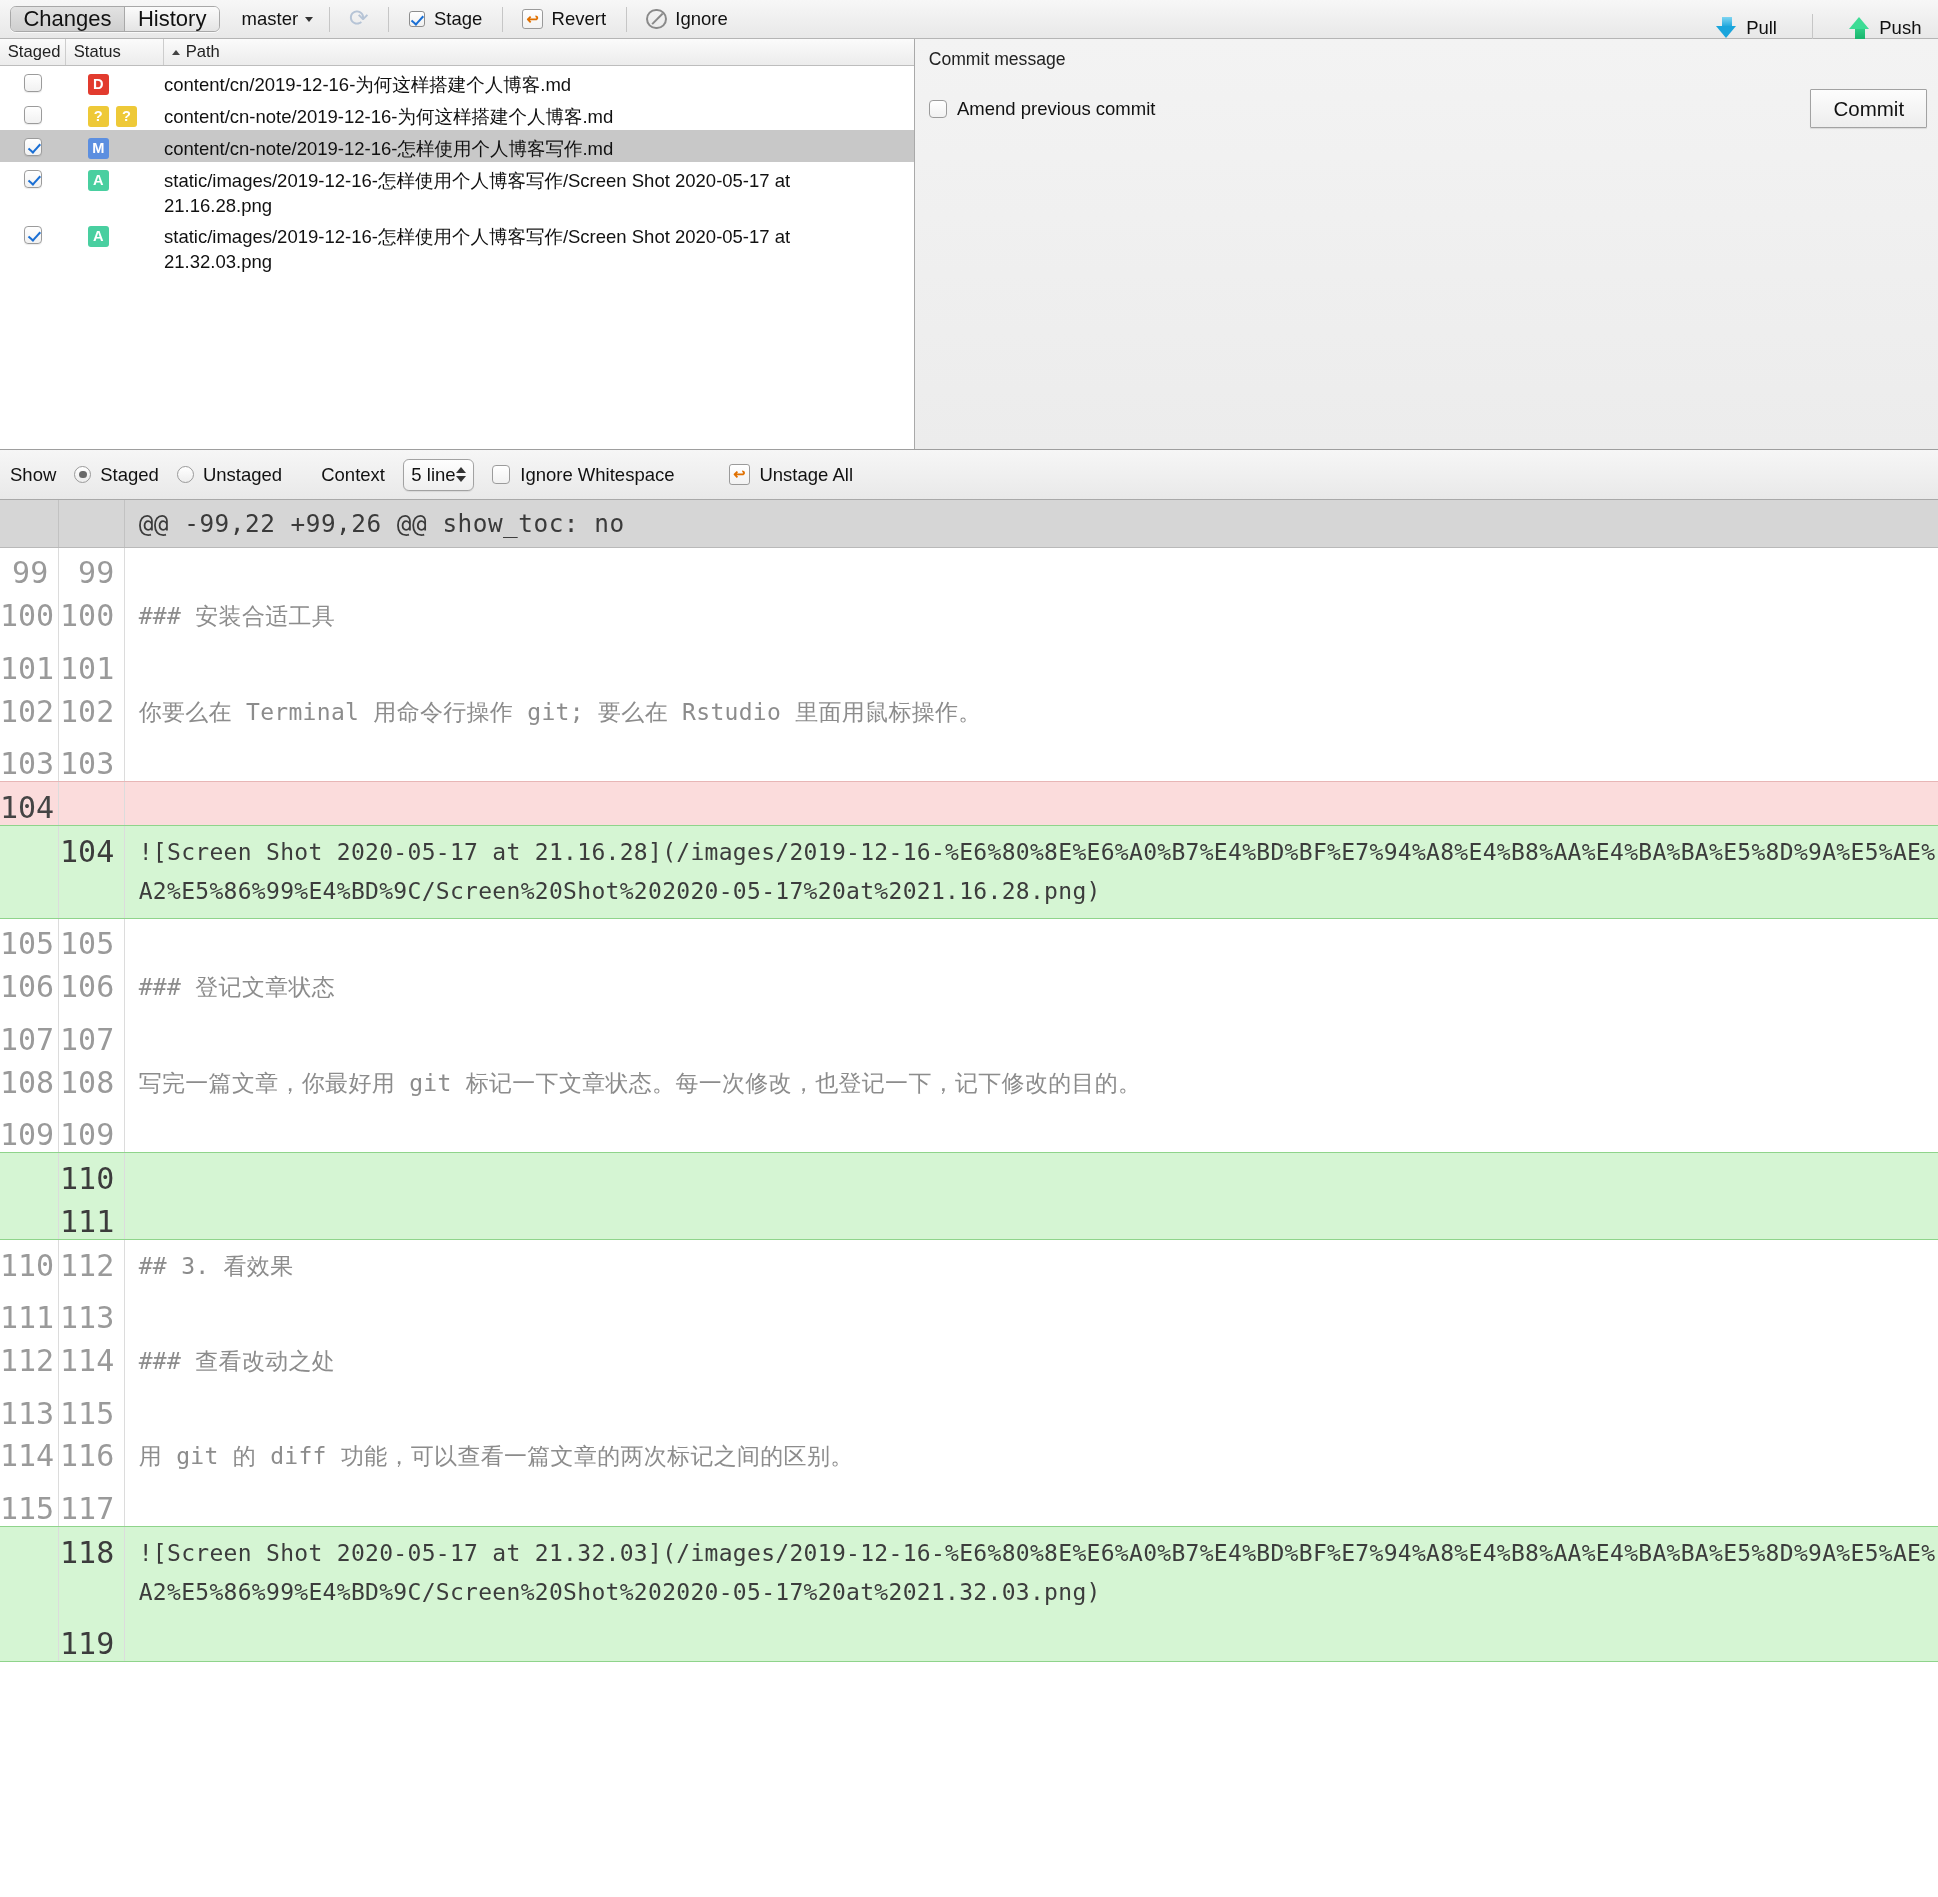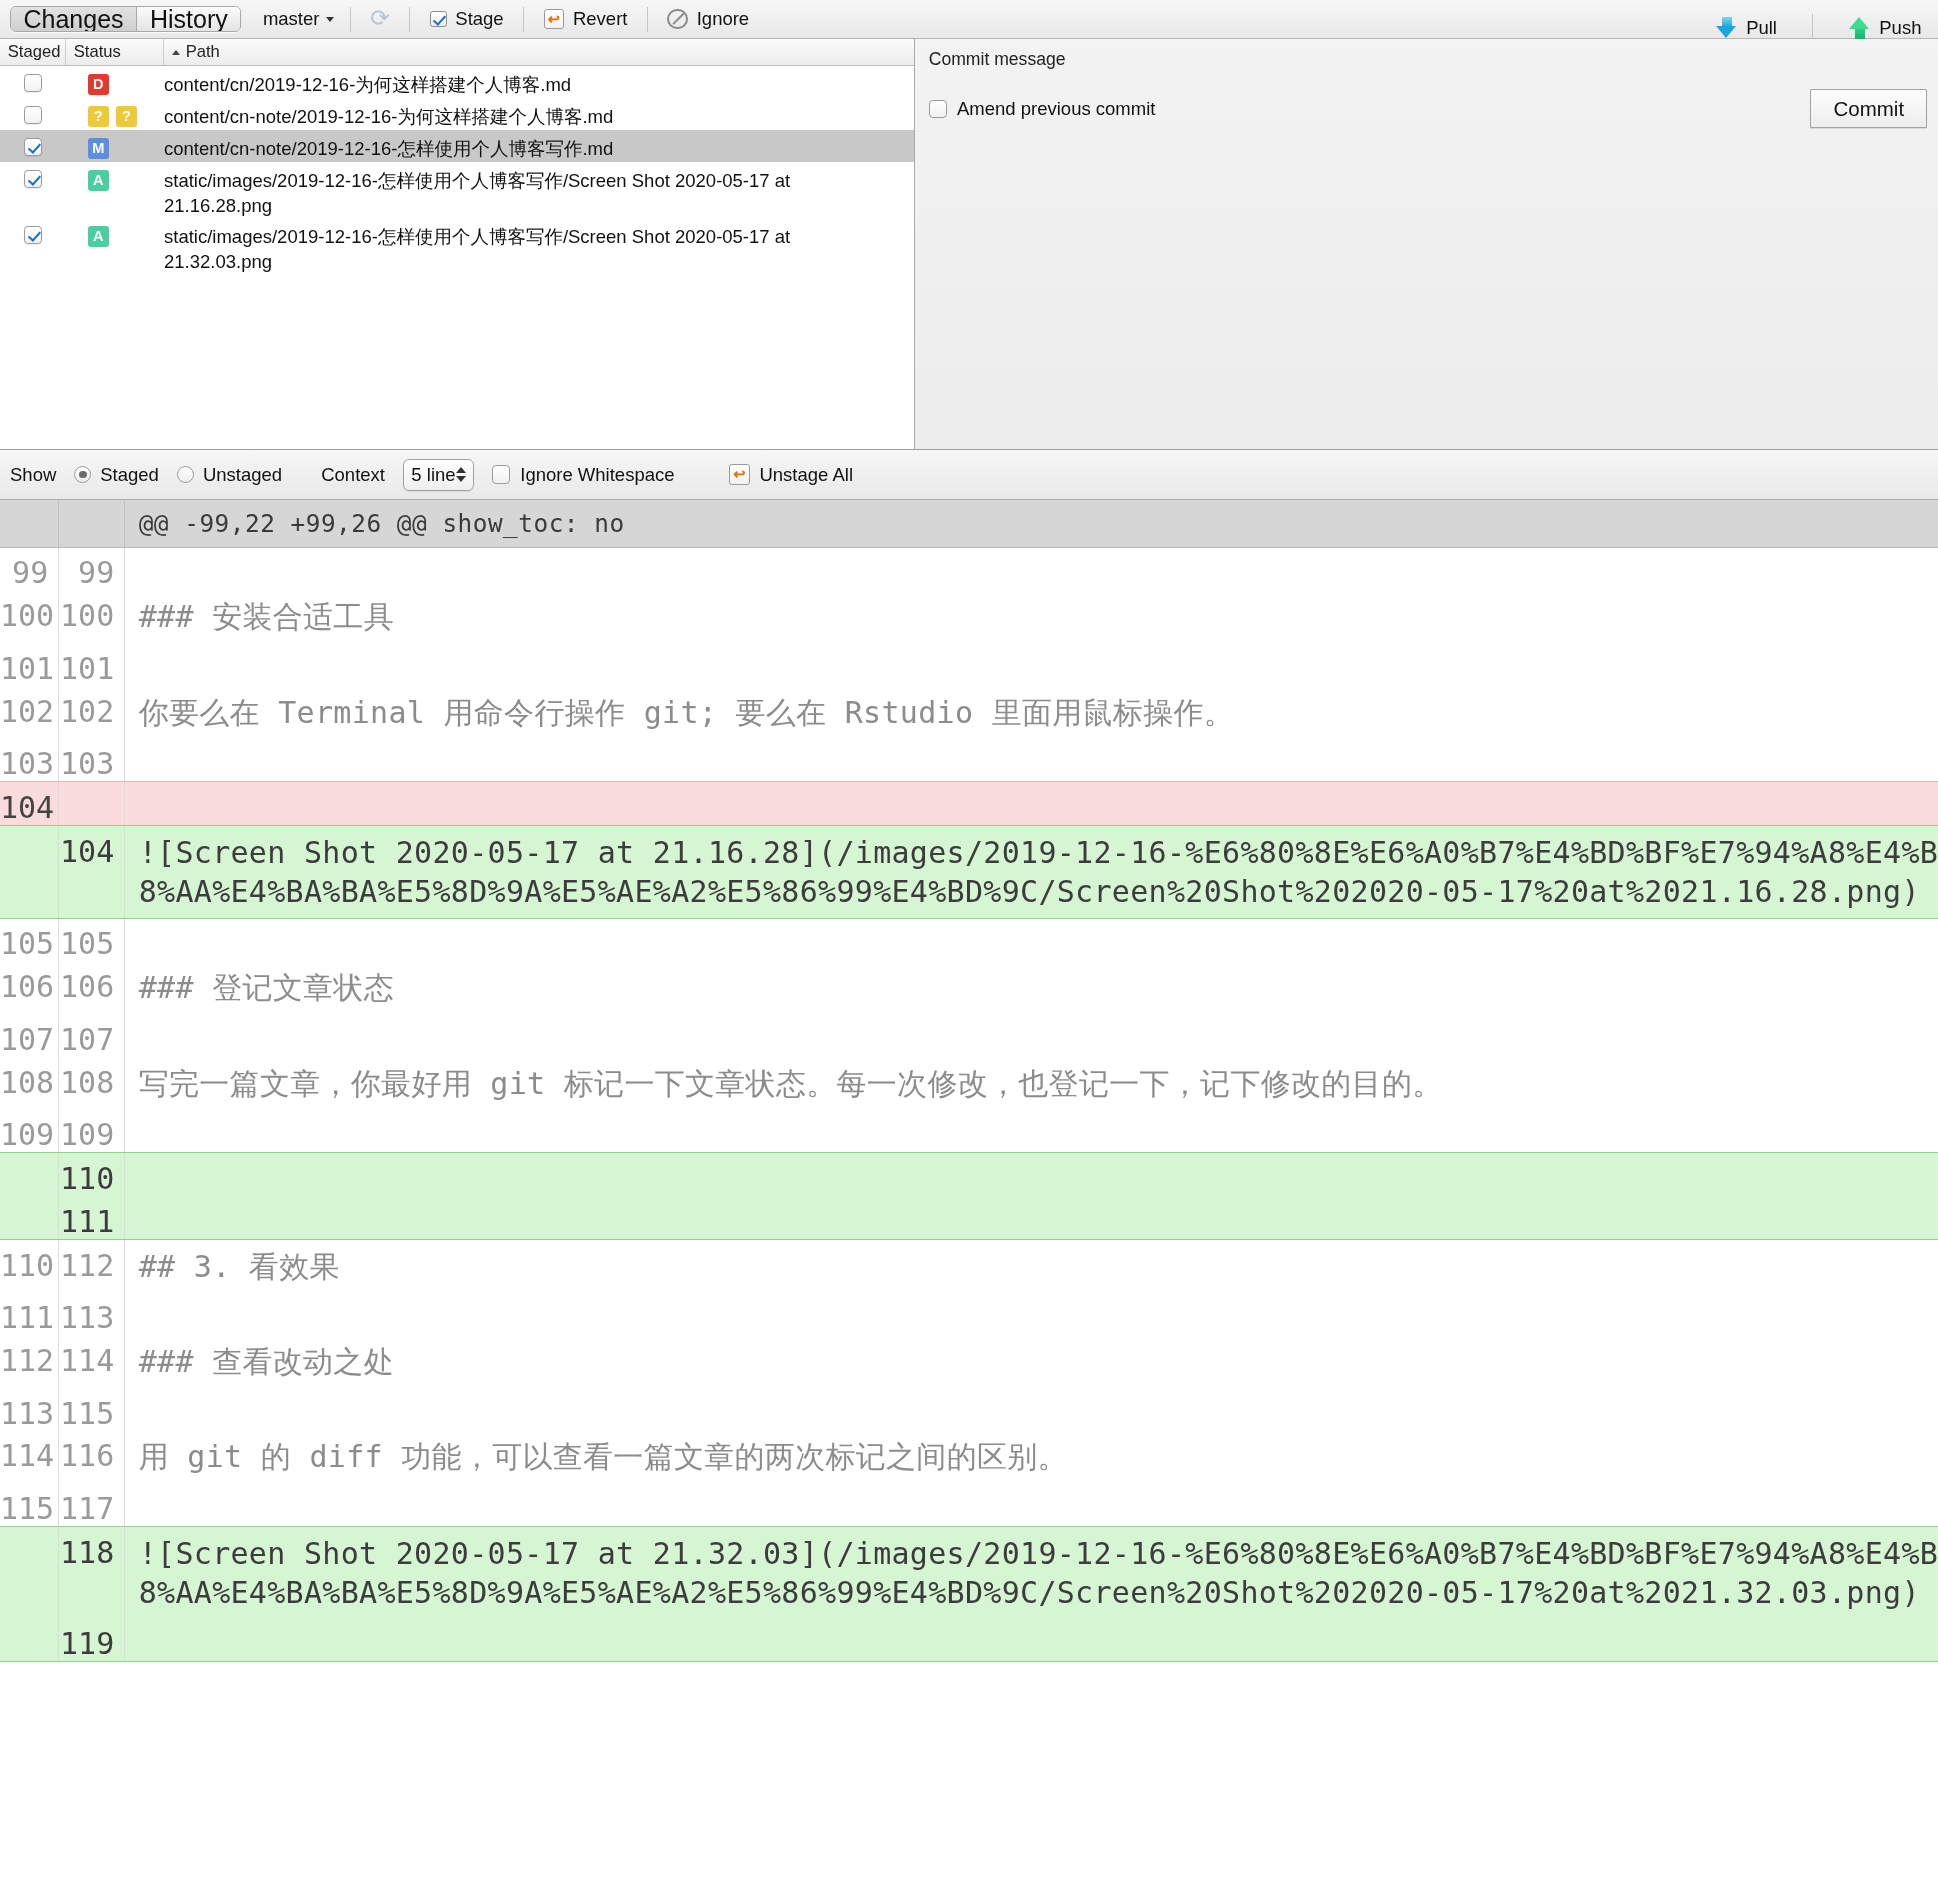--- a/index.html
+++ b/index.html
@@ -25,21 +25,21 @@
     display: flex;
     border: 1px solid #a8a8a8;
     border-radius: 5.9px;
     overflow: hidden;
     height: 26px;
     box-shadow: 0 1px 0 rgba(255,255,255,.7);
   }
   .seg {
     padding: 0 12.7px;
     display: flex; align-items: center;
-    font-size: 25px;
+    font-size: 22px;
     color: #111;
     border-right: 1px solid #a8a8a8;
     background: linear-gradient(to bottom,#fbfbfb,#e4e4e4);
   }
   .seg:last-child { border-right: none; }
   .seg.active { background: linear-gradient(to bottom,#e2e2e2,#cfcfcf); }
   .branch {
     margin-left: 21.5px;
     font-size: 18.5px;
     color: #111;
@@ -311,21 +311,21 @@
     padding: 7.8px 9.8px 0 0;
     font-size: 30px;
     color: #9a9a9a;
     border-right: 1px solid #dcdcdc;
     font-family: "DejaVu Sans Mono","Liberation Mono",monospace;
   }
   .gut2 { width: 66px; }
   .dtxt {
     flex: 1;
     padding: 6.8px 0 6.8px 13.7px;
-    font-size: 30px;
+    font-size: 23px;
     line-height: 39px;
     color: #8c8c8c;
     white-space: pre-wrap;
     word-break: break-all;
     letter-spacing: 0.3px;
   }
   .ctx { background: #ffffff; }
   .add { background: #d5f5d3; }
   .add .dtxt { color: #3c3c3c; }
   .add .gut { color: #3c3c3c; }

